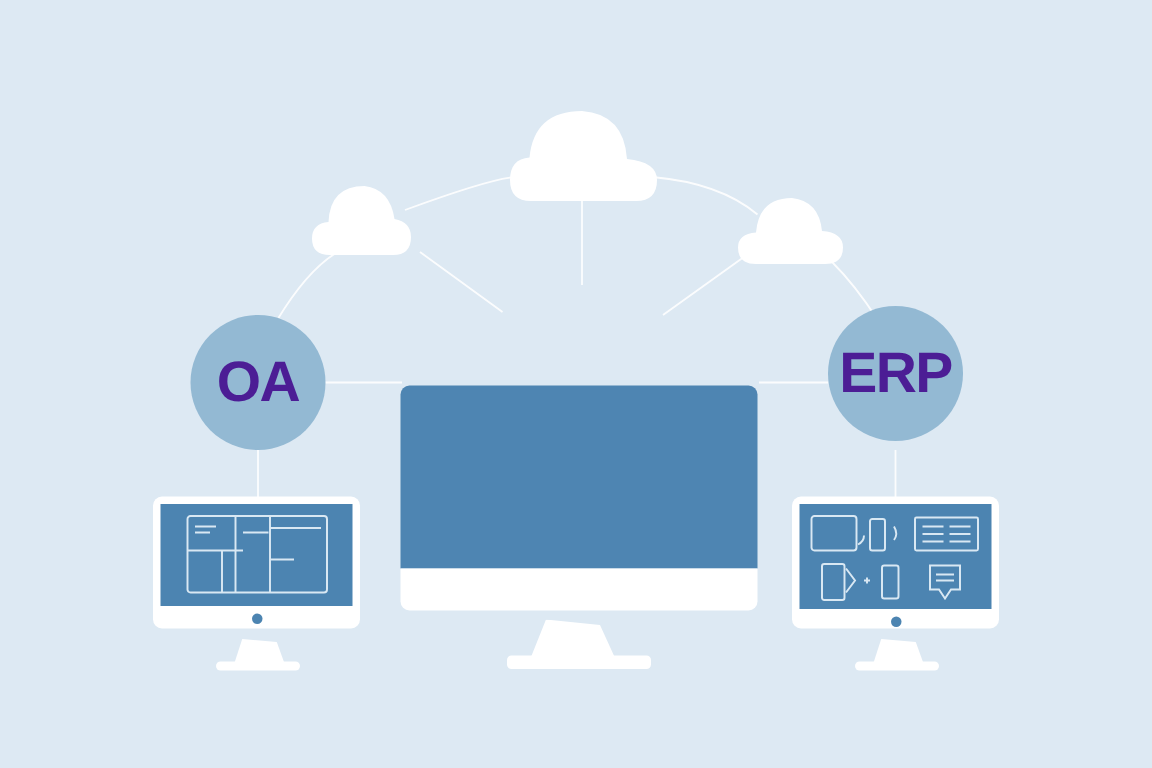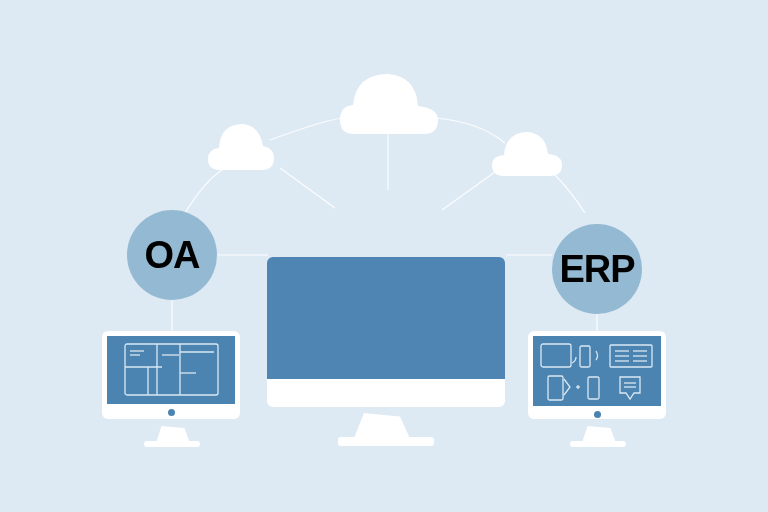--- a/index.html
+++ b/index.html
@@ -7,21 +7,21 @@
     width: 768px; height: 512px; overflow: hidden;
     background: #dde9f3;
     font-family: "Liberation Sans", sans-serif;
     position: relative;
   }
   .stage { position: absolute; left: 0; top: 0; width: 768px; height: 512px; }
   svg.lines { position: absolute; left: 0; top: 0; }
   .node {
     position: absolute; border-radius: 50%;
     display: flex; align-items: center; justify-content: center;
-    color: #000000; font-weight: bold;
+    color: #4c1d95; font-weight: bold;
   }
   .node-side { background: #93b9d3; width: 90px; height: 90px; font-size: 38px; letter-spacing: -1px; }
   .node-crm-outer {
     background: #93b9d3; width: 146px; height: 146px;
     border: 2px solid #ffffff; box-sizing: border-box;
   }
   .node-crm-inner {
     background: #6aabcc; width: 126px; height: 126px;
     border: 2px solid #ffffff; box-sizing: border-box;
     font-size: 46px; letter-spacing: -1px;
@@ -71,21 +71,21 @@
     <div class="big-chin" style="left:267px;top:379px;width:238px;height:28px"></div>
     <div class="neck" style="position:absolute;left:352px;top:413px;width:60px;height:30px;background:#fff;clip-path:polygon(20% 0,80% 12%,100% 100%,0 100%)"></div>
     <div class="base" style="position:absolute;left:338px;top:437px;width:96px;height:9px;background:#fff;border-radius:3px"></div>
   </div>
 
 
   <div class="node node-side" style="left:127px;top:210px">
     <span>OA</span>
   </div>
 
-  <div class="node node-side" style="left:552px;top:224px">
+  <div class="node node-side" style="left:552px;top:204px">
     <span>ERP</span>
   </div>
 
   <div class="monitor">
     <div class="bezel" style="left:102px;top:331px;width:138px;height:88px"></div>
     <div class="screen" style="left:107px;top:336px;width:128px;height:68px"></div>
     <svg style="position:absolute;left:124px;top:343px" width="96" height="54" viewBox="0 0 96 54">
       <g stroke="#d9e8f3" stroke-width="1.3" fill="none">
         <rect x="1" y="1" width="93" height="51" rx="2"></rect>
         <line x1="33" y1="1" x2="33" y2="52"></line>

